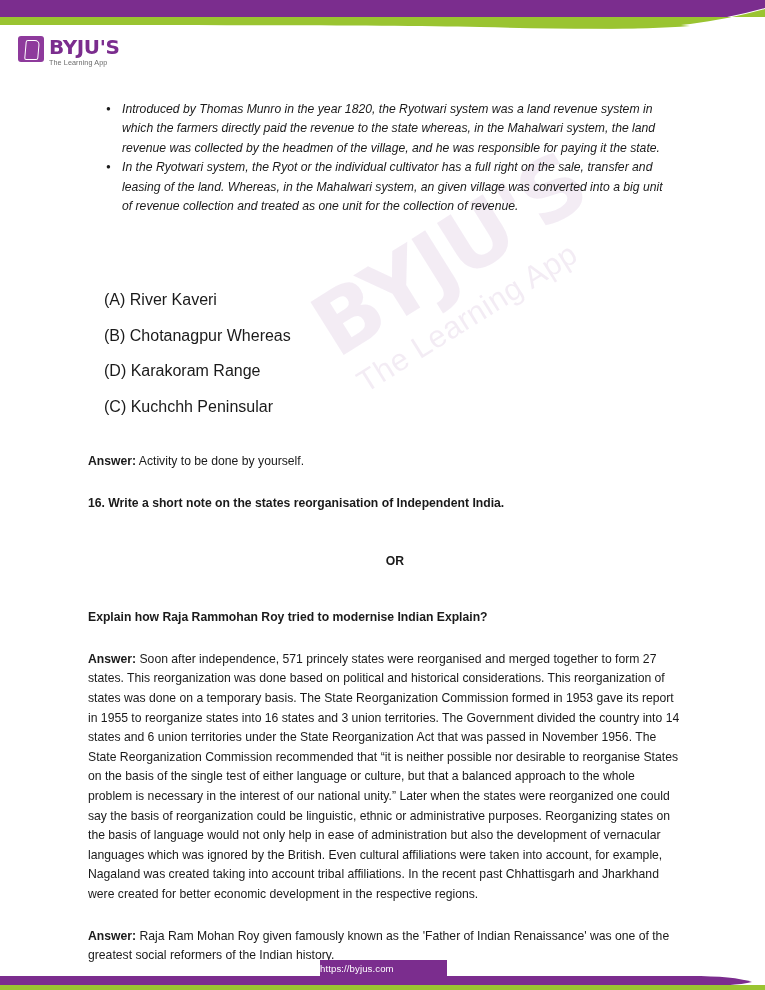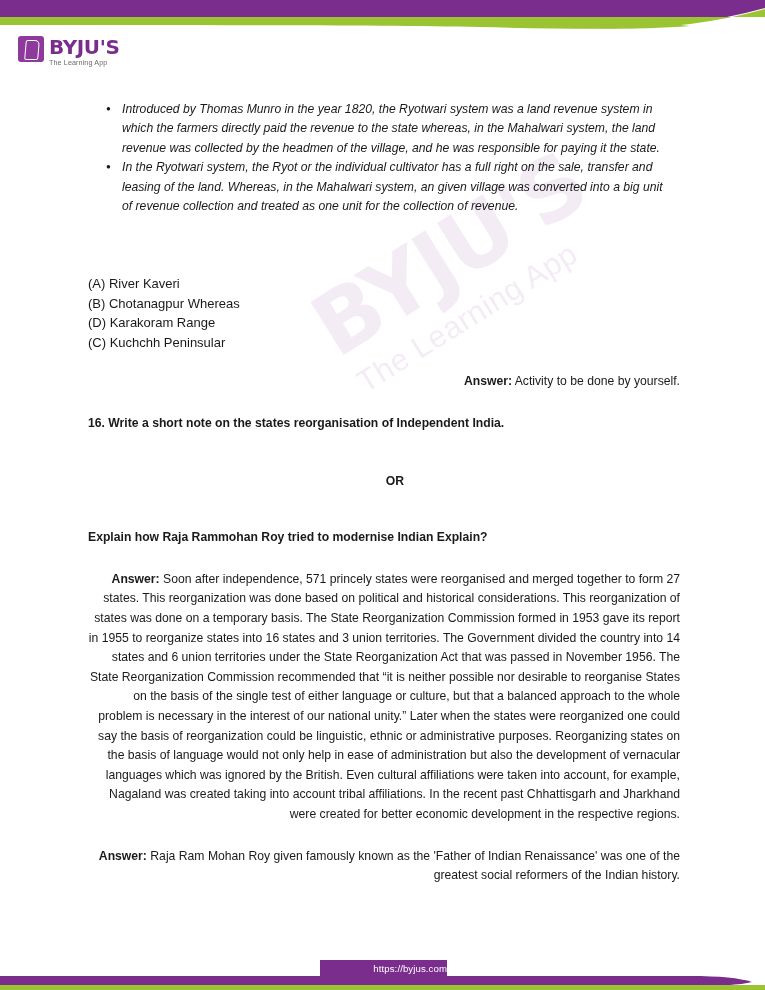--- a/index.html
+++ b/index.html
@@ -125,29 +125,29 @@
     font-size: 8px;
     color: #1a1a1a;
   }
   .q-heading {
     font-size: 12.2px;
     line-height: 19.4px;
     font-weight: bold;
     margin: 0;
   }
   .plain-line {
-    font-size: 13px;
-    line-height: 19.4px;
-    margin: 0;
+    font-size: 16px;
+    line-height: 19.4px;
+    margin: 16px;
   }
   .answer-para {
     font-size: 12.2px;
     line-height: 19.6px;
     margin: 0;
-    text-align: right;
+    text-align: left;
   }
   .answer-label { font-weight: bold; }
   .or-line {
     font-size: 12.2px;
     font-weight: bold;
     line-height: 19.4px;
     margin: 11px;
     text-align: center;
     width: 592px;
   }
@@ -168,21 +168,21 @@
   .url-badge {
     position: absolute;
     left: 320px;
     top: 2px;
     width: 127px;
     height: 17px;
     background: #7b2d8e;
     color: #ffffff;
     font-size: 9.6px;
     line-height: 17px;
-    text-align: right;
+    text-align: left;
     letter-spacing: 0.1px;
     z-index: 3;
   }
 </style>
 </head>
 <body>
 
 <div class="header-bands">
   <svg width="765" height="40" viewBox="0 0 765 40" xmlns="http://www.w3.org/2000/svg">
     <path d="M0,0 L765,0 L765,8 C700,26 640,30 560,26 C470,22 300,24 0,24 Z" fill="#7b2d8e"></path>

